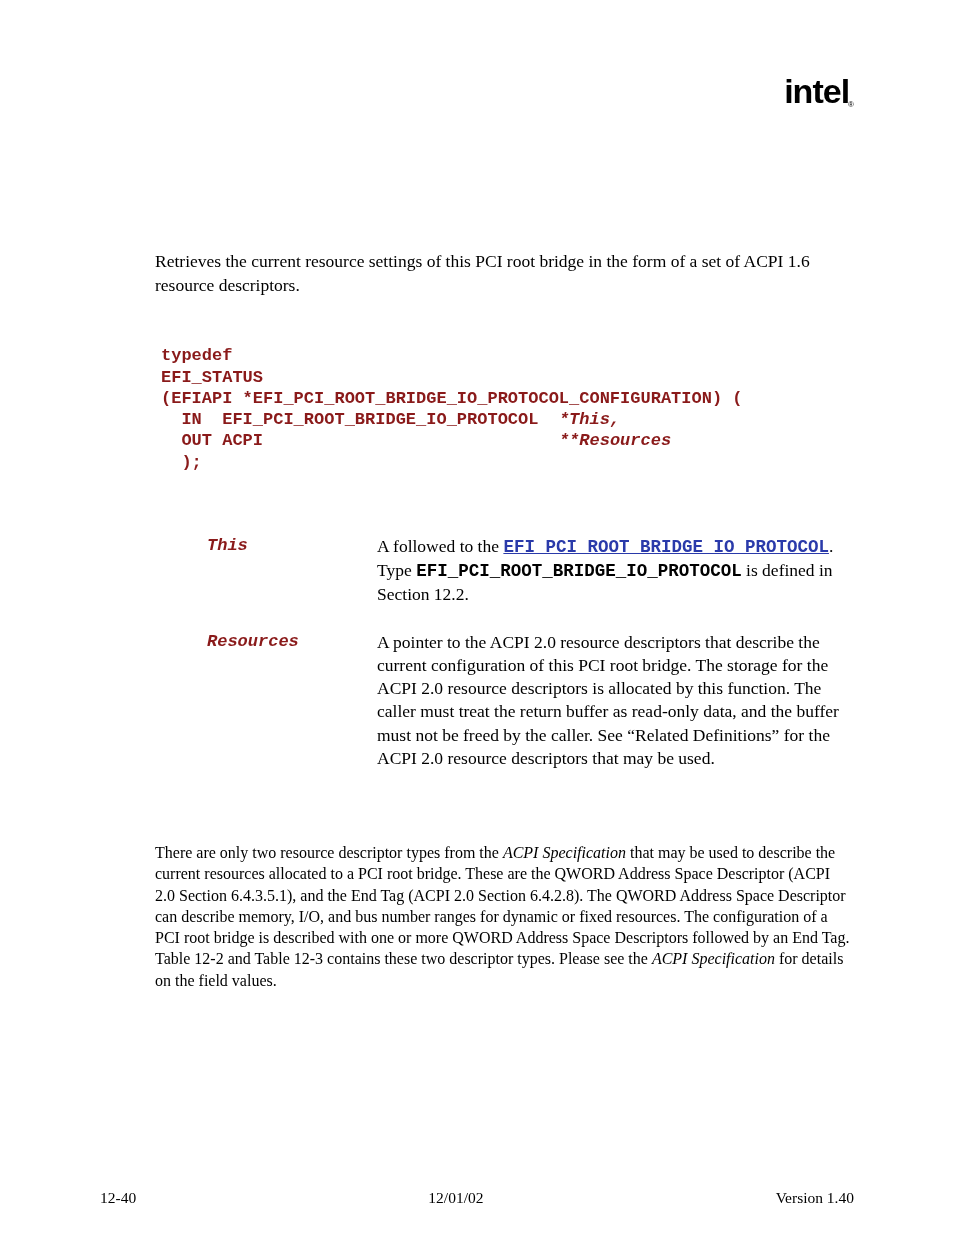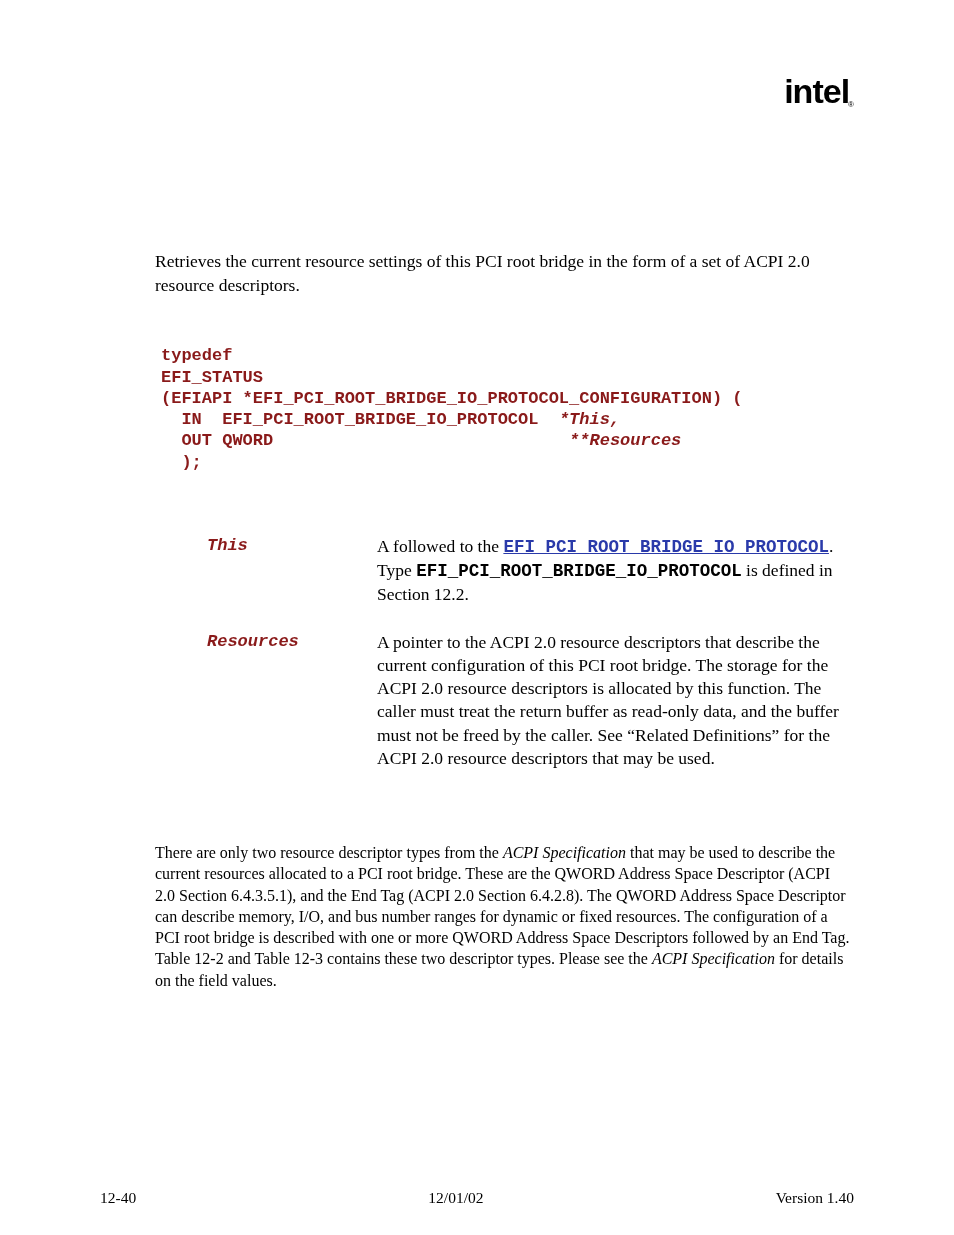--- a/index.html
+++ b/index.html
@@ -107,27 +107,27 @@
     font-size: 15.5px;
     align-items: center;
   }
 </style>
 </head>
 <body>
 
 <div class="page">
   <div class="logo">int<span class="dot">e</span>l<sub class="r">®</sub></div>
 
-  <div class="summary">Retrieves the current resource settings of this PCI root bridge in the form of a set of ACPI 2.0 resource descriptors.</div>
+  <div class="summary">Retrieves the current resource settings of this PCI root bridge in the form of a set of ACPI 1.6 resource descriptors.</div>
 
   <div class="codeblock"><span>typedef</span>
 <span>EFI_STATUS</span>
 <span>(EFIAPI *EFI_PCI_ROOT_BRIDGE_IO_PROTOCOL_CONFIGURATION) (</span>
 <span>  IN  EFI_PCI_ROOT_BRIDGE_IO_PROTOCOL  </span><span class="ital">*This,</span>
-<span>  OUT QWORD                             </span><span class="ital">**Resources</span>
+<span>  OUT ACPI                             </span><span class="ital">**Resources</span>
 <span>  );</span></div>
 
   <div class="params">
     <div class="param-row">
       <div class="param-name">This</div>
       <div class="param-desc"><span>A followed to the </span><span class="code-link">EFI_PCI_ROOT_BRIDGE_IO_PROTOCOL</span><span>. Type </span><span class="code-plain">EFI_PCI_ROOT_BRIDGE_IO_PROTOCOL</span><span> is defined in Section 12.2.</span></div>
     </div>
     <div class="param-row">
       <div class="param-name">Resources</div>
       <div class="param-desc">A pointer to the ACPI 2.0 resource descriptors that describe the current configuration of this PCI root bridge.  The storage for the ACPI 2.0 resource descriptors is allocated by this function.  The caller must treat the return buffer as read-only data, and the buffer must not be freed by the caller.  See “Related Definitions” for the ACPI 2.0 resource descriptors that may be used.</div>

